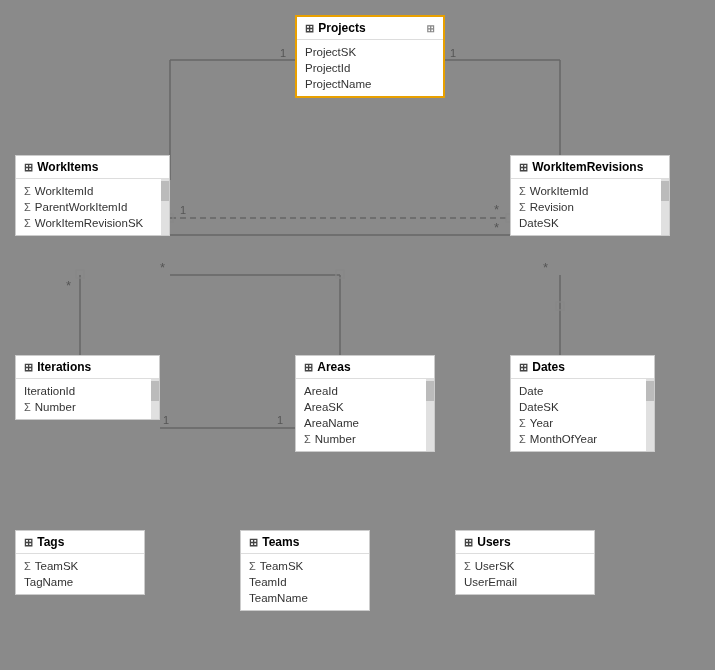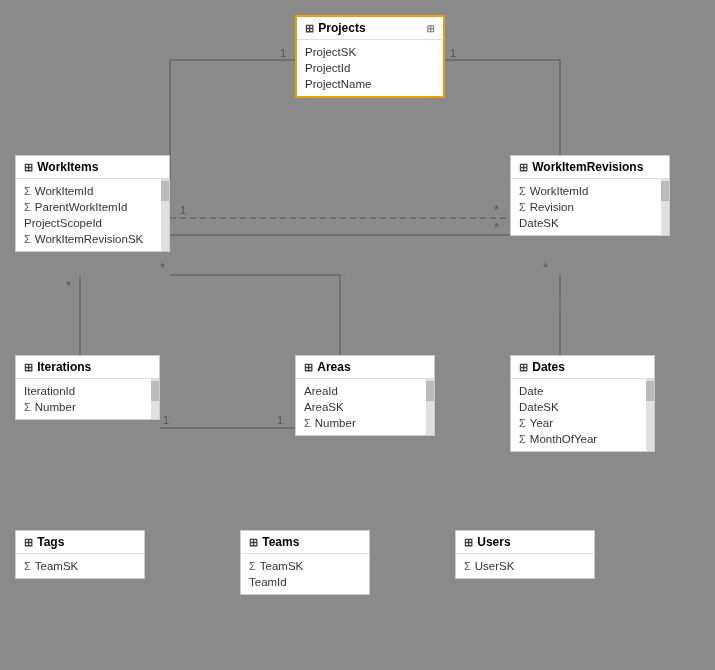--- a/index.html
+++ b/index.html
@@ -169,23 +169,20 @@
     <div class="db-table-body">
       <div class="db-row">
         <span class="sigma">Σ</span>
         <span>WorkItemId</span>
       </div>
       <div class="db-row">
         <span class="sigma">Σ</span>
         <span>ParentWorkItemId</span>
       </div>
       <div class="db-row">
-        <span>ProjectScopeId</span>
-      </div>
-      <div class="db-row">
         <span class="sigma">Σ</span>
         <span>WorkItemRevisionSK</span>
       </div>
       <div class="scrollbar">
         <div class="scrollbar-thumb"></div>
       </div>
     </div>
   </div>
 
   <div class="db-table" style="left:510px; top:155px; min-width:160px;">
@@ -236,20 +233,23 @@
       <span>Areas</span>
     </div>
     <div class="db-table-body">
       <div class="db-row">
         <span>AreaId</span>
       </div>
       <div class="db-row">
         <span>AreaSK</span>
       </div>
       <div class="db-row">
+        <span>AreaName</span>
+      </div>
+      <div class="db-row">
         <span class="sigma">Σ</span>
         <span>Number</span>
       </div>
       <div class="scrollbar">
         <div class="scrollbar-thumb"></div>
       </div>
     </div>
   </div>
 
   <div class="db-table" style="left:510px; top:355px; min-width:145px;">
@@ -281,45 +281,54 @@
   <div class="db-table" style="left:15px; top:530px; min-width:130px;">
     <div class="db-table-header">
       <span class="table-icon">⊞</span>
       <span>Tags</span>
     </div>
     <div class="db-table-body">
       <div class="db-row">
         <span class="sigma">Σ</span>
         <span>TeamSK</span>
       </div>
+      <div class="db-row">
+        <span>TagName</span>
+      </div>
     </div>
   </div>
 
   <div class="db-table" style="left:240px; top:530px; min-width:130px;">
     <div class="db-table-header">
       <span class="table-icon">⊞</span>
       <span>Teams</span>
     </div>
     <div class="db-table-body">
       <div class="db-row">
         <span class="sigma">Σ</span>
         <span>TeamSK</span>
       </div>
       <div class="db-row">
         <span>TeamId</span>
       </div>
+      <div class="db-row">
+        <span>TeamName</span>
+      </div>
     </div>
   </div>
 
   <div class="db-table" style="left:455px; top:530px; min-width:140px;">
     <div class="db-table-header">
       <span class="table-icon">⊞</span>
       <span>Users</span>
     </div>
     <div class="db-table-body">
       <div class="db-row">
         <span class="sigma">Σ</span>
         <span>UserSK</span>
       </div>
+      <div class="db-row">
+        <span>UserEmail</span>
+      </div>
     </div>
   </div>
 
 </div>
 
 </body></html>

